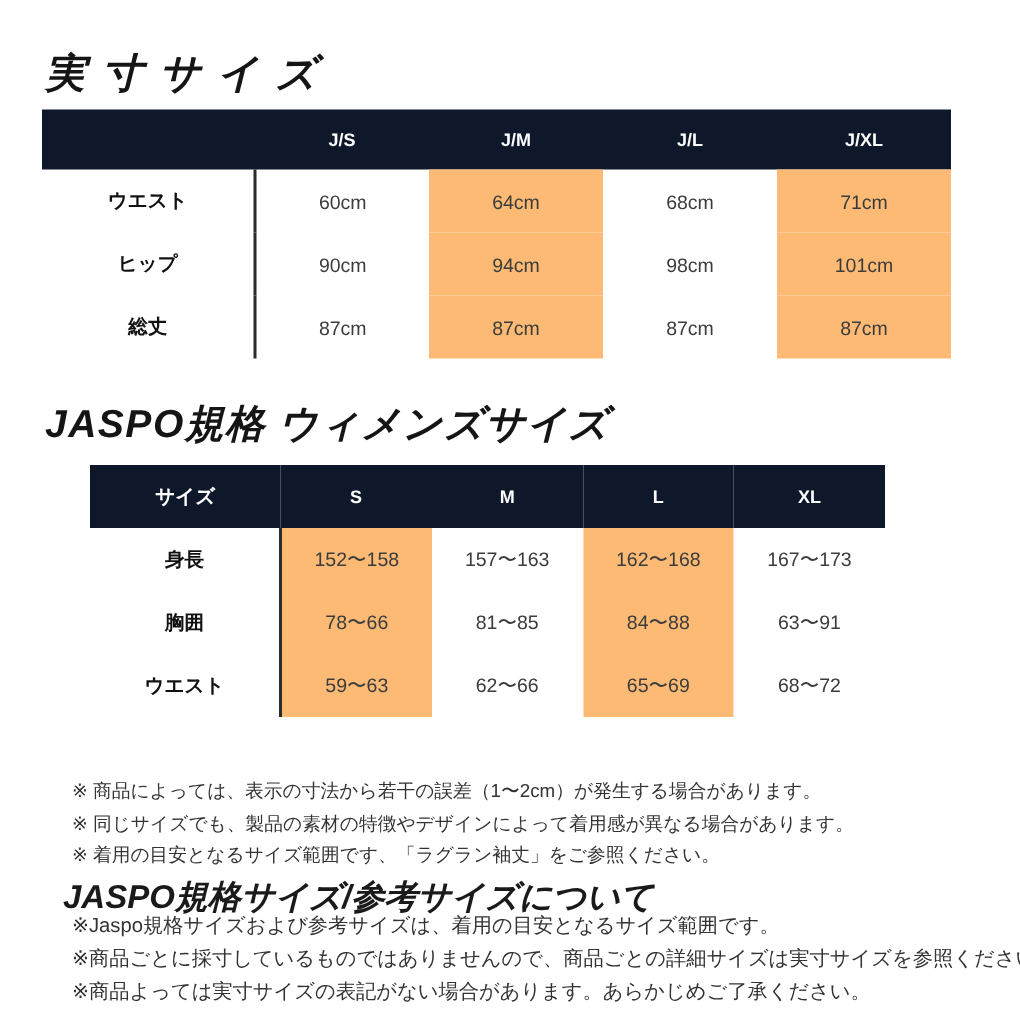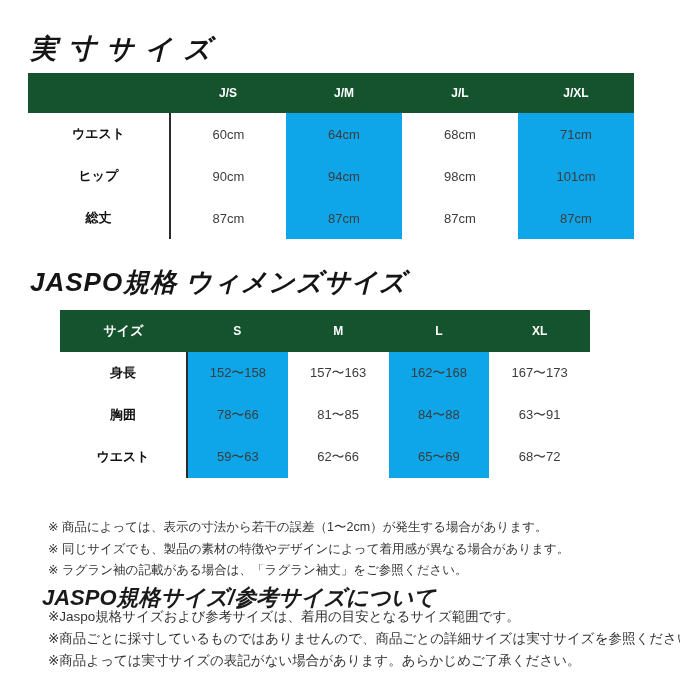--- a/index.html
+++ b/index.html
@@ -25,40 +25,40 @@
     position: absolute;
     border-collapse: collapse;
     table-layout: fixed;
   }
   #table-actual { left: 28px; top: 73px;  width: 606px; }
   #table-jaspo  { left: 60px; top: 310px; width: 530px; }
 
   .size-table thead tr { height: 40px; }
   #table-jaspo thead tr { height: 42px; margin-top: 36px; }
   .size-table thead th {
-    background: #14532d; color: #ffffff;
+    background: #0f172a; color: #ffffff;
     font-size: 12px; font-weight: bold;
     text-align: center; vertical-align: middle;
     padding: 0;
   }
   #table-actual thead th:first-child { width: 142px; }
   #table-jaspo  thead th:first-child { width: 127px; font-size: 13px; }
 
   #table-actual tbody tr { height: 42px; }
   #table-jaspo  tbody tr { height: 41px; }
 
   .size-table tbody th {
     font-size: 13px; font-weight: bold; color: #111111;
     text-align: center; vertical-align: middle; padding: 0;
   }
   .size-table tbody td {
     font-size: 13px; color: #3c3c3c;
     text-align: center; vertical-align: middle; padding: 12px;
   }
-  .size-table tbody td.stripe { background: #0ea5e9; }
+  .size-table tbody td.stripe { background: #fdba74; }
   .size-table tbody tr > *:nth-child(2) { border-left: 2px solid #2b2b2b; }
 
   
   .notes-heading {
     position: absolute; margin: 0;
     font-style: italic; font-weight: bold;
     color: #1a1a1a; white-space: nowrap;
   }
   #notes-heading-actual { left: 48px; top: 486px; font-size: 22px; letter-spacing: 2px; }
   #notes-heading-jaspo  { left: 42px; top: 583px; font-size: 22px; letter-spacing: 0; }
@@ -146,21 +146,21 @@
           <td class="stripe">65〜69</td>
           <td>68〜72</td>
         </tr>
       </tbody>
     </table>
 
 
   <ul class="notes-list" id="notes-list-actual">
       <li>※ 商品によっては、表示の寸法から若干の誤差（1〜2cm）が発生する場合があります。</li>
       <li>※ 同じサイズでも、製品の素材の特徴やデザインによって着用感が異なる場合があります。</li>
-      <li>※ ラグラン袖の記載がある場合は、「ラグラン袖丈」をご参照ください。</li>
+      <li>※ 着用の目安となるサイズ範囲です、「ラグラン袖丈」をご参照ください。</li>
     </ul>
 
   <h2 class="notes-heading" id="notes-heading-jaspo">JASPO規格サイズ/参考サイズについて</h2>
 
   <ul class="notes-list" id="notes-list-jaspo">
       <li>※Jaspo規格サイズおよび参考サイズは、着用の目安となるサイズ範囲です。</li>
       <li>※商品ごとに採寸しているものではありませんので、商品ごとの詳細サイズは実寸サイズを参照ください。</li>
       <li>※商品よっては実寸サイズの表記がない場合があります。あらかじめご了承ください。</li>
     </ul>
 

